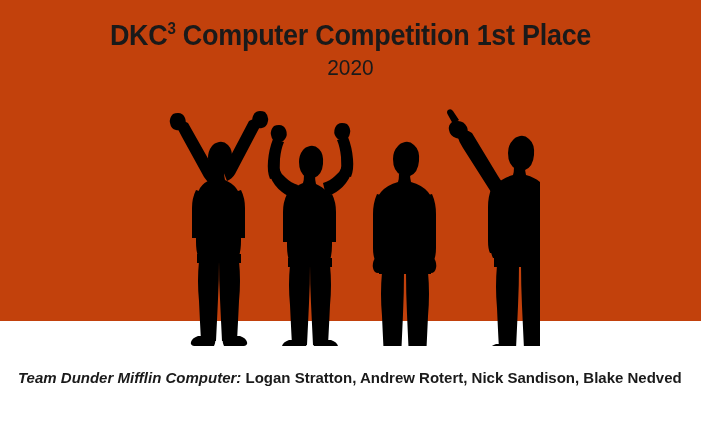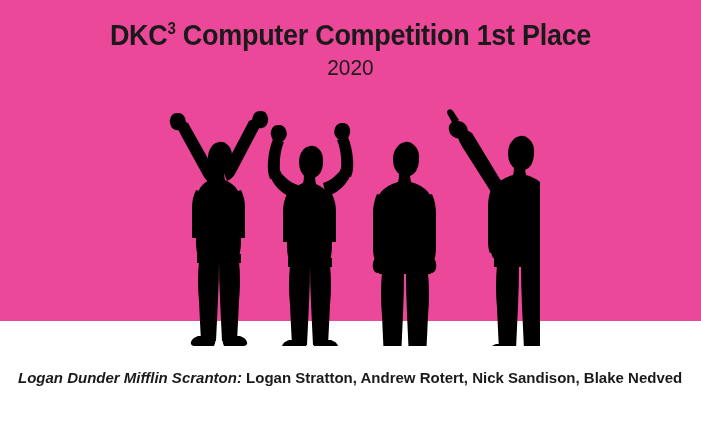--- a/index.html
+++ b/index.html
@@ -11,21 +11,21 @@
     height: 446px;
     background: #ffffff;
     font-family: "Liberation Sans", sans-serif;
     overflow: hidden;
   }
 
   #slide {
     position: relative;
     width: 701px;
     height: 321px;
-    background: #ec4899;
+    background: #c2410c;
   }
 
   
   .title-block {
     position: absolute;
     top: 18px;
     left: 0;
     width: 701px;
     text-align: center;
   }
@@ -215,15 +215,15 @@
           <path d="M98,159 q2,22 0,43 q-1,23 -2,41 l-17,0 q-1,-21 -2,-43 q-1,-22 -1,-41 Z"></path>
 
           <path d="M51,238 q-6,2 -7,6 q-1,3 3,4 l22,0 q2,-4 1,-10 Z"></path>
           <path d="M99,238 q6,2 7,6 q1,3 -3,4 l-22,0 q-2,-4 -1,-10 Z"></path>
         </g>
 
       </g>
     </svg>
   </div>
 
-  <div class="caption"><span class="team-label">Logan Dunder Mifflin Scranton:</span><span class="members"> Logan Stratton, Andrew Rotert, Nick Sandison, Blake Nedved</span></div>
+  <div class="caption"><span class="team-label">Team Dunder Mifflin Computer:</span><span class="members"> Logan Stratton, Andrew Rotert, Nick Sandison, Blake Nedved</span></div>
 
 </div>
 
 </body></html>

